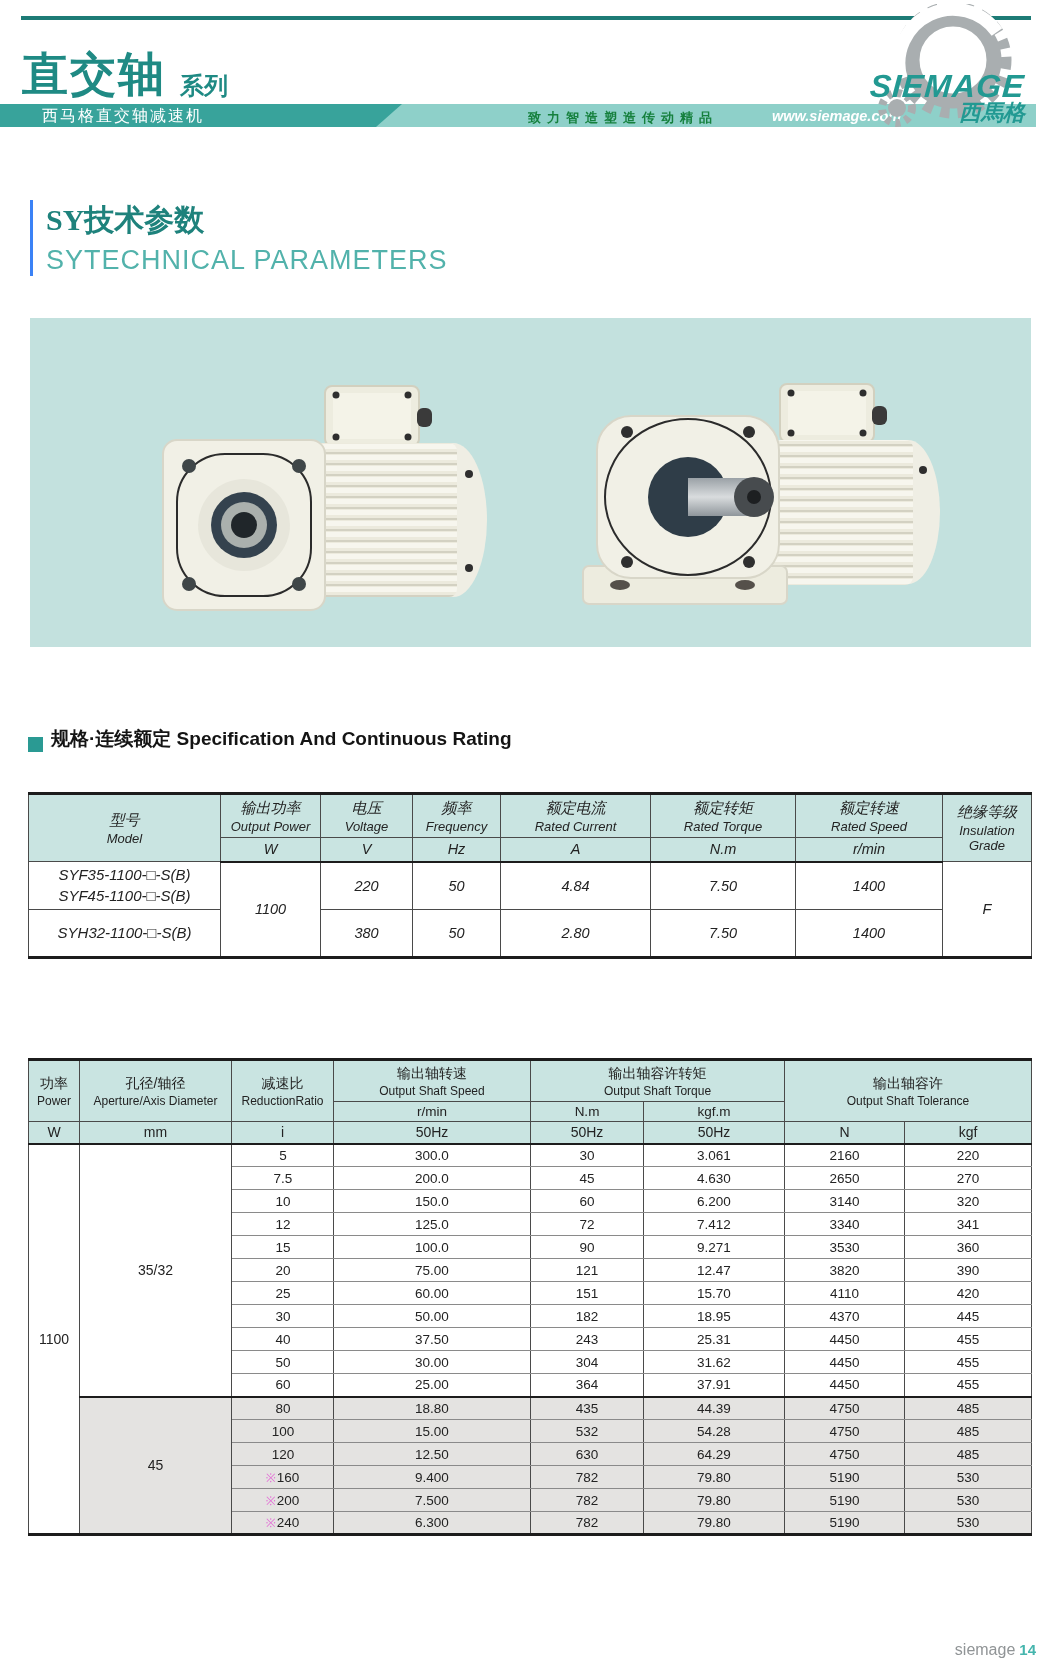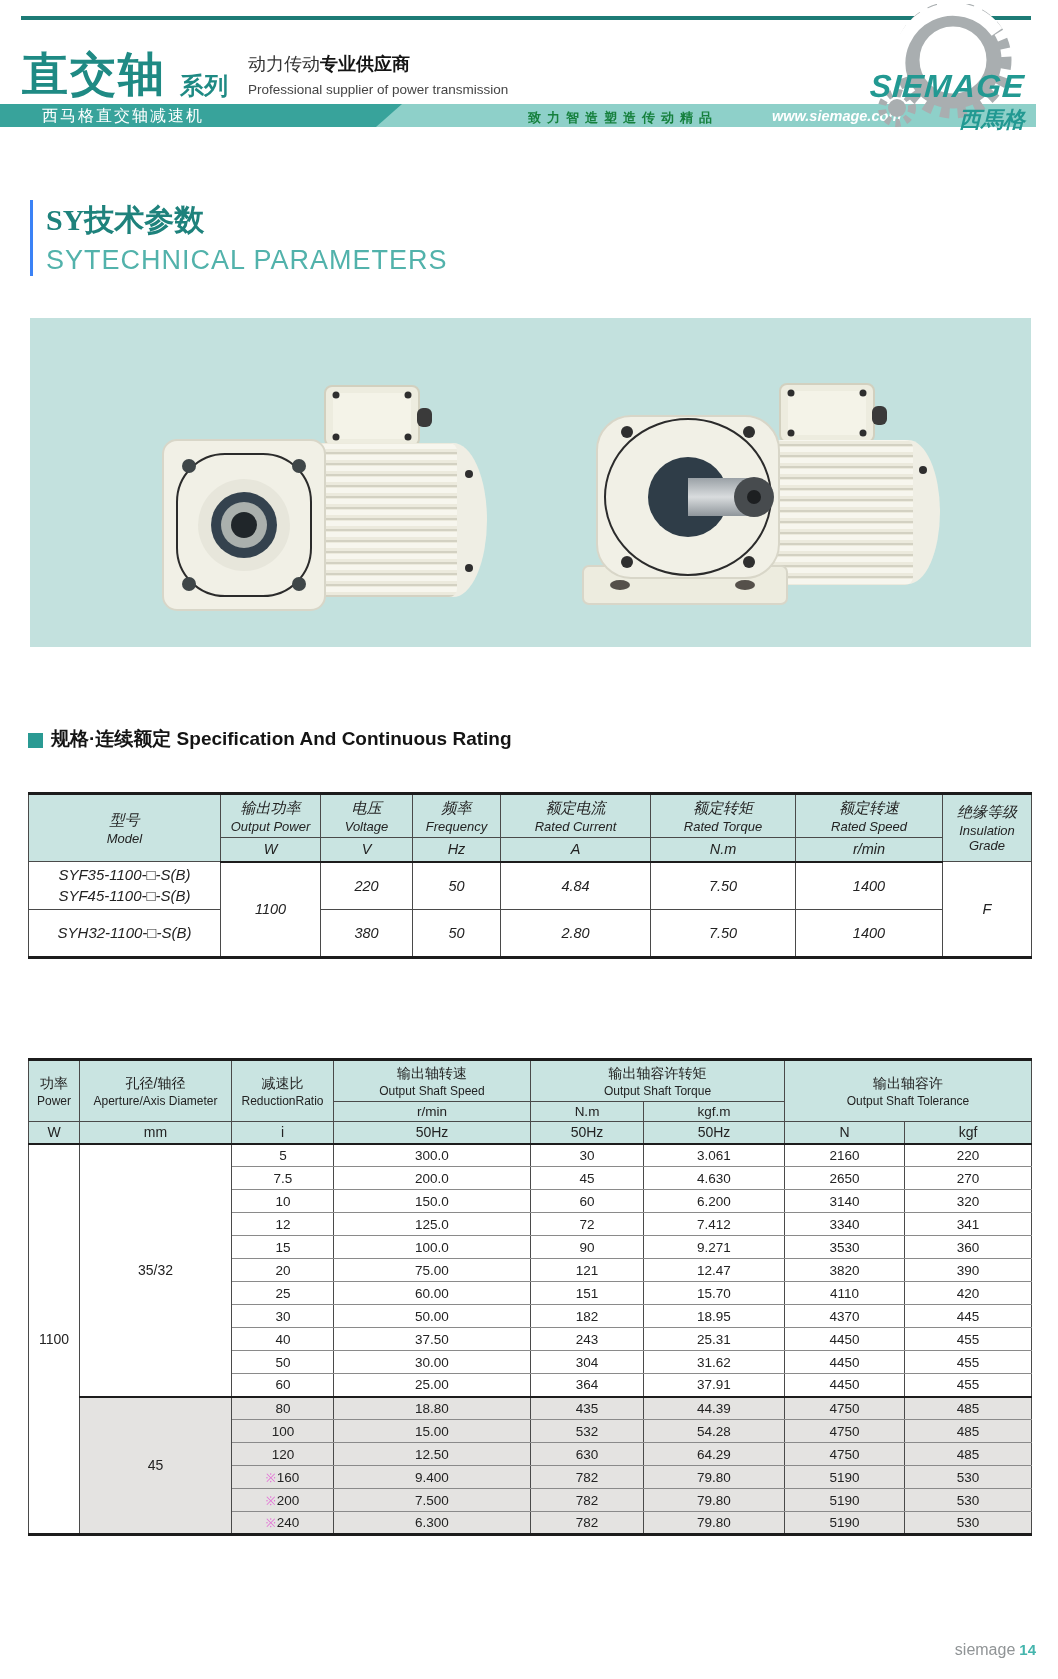--- a/index.html
+++ b/index.html
@@ -19,34 +19,34 @@
   .strip-light { position:absolute; left:370px; top:0; width:666px; height:23px; background:#8ed0c9; }
   .strip-dark { position:absolute; left:0; top:0; width:402px; height:23px; background:#38a39b;
                 clip-path:polygon(0 0,100% 0,calc(100% - 26px) 100%,0 100%); }
   .strip-product { position:absolute; left:42px; top:2px; color:#fff; font-size:16px; letter-spacing:2px; }
   .strip-slogan { position:absolute; left:528px; top:5px; color:#15803d; font-size:13px; font-weight:700; letter-spacing:6px; }
   .strip-url { position:absolute; left:748px; top:4px; color:#fff; font-size:14.5px; font-weight:800; font-style:italic;margin-left:24px; }
 
   .logo-wrap { position:absolute; left:845px; top:4px; width:200px; height:126px; }
   .logo-text { position:absolute; right:20px; top:64px; font-size:32px; font-weight:800; font-style:italic;
                color:#229992; letter-spacing:1px; transform:skewX(-4deg); }
-  .logo-cn { position:absolute; right:20px; top:101px; font-size:22px; font-weight:700; font-style:italic;
+  .logo-cn { position:absolute; right:20px; top:94px; font-size:22px; font-weight:700; font-style:italic;
              font-family:"Liberation Serif", serif; color:#229992; }
 
   
   .section-title { position:absolute; left:30px; top:200px; border-left:3px solid #3b82f6; padding-left:13px; }
   .section-title .cn { font-size:30px; font-weight:800; color:#1e827c; font-family:"Liberation Serif", serif; }
   .section-title .en { font-size:27px; color:#52b2ab; letter-spacing:1px; margin-top:4px; }
 
   
   .panel { position:absolute; left:30px; top:318px; width:1001px; height:329px; background:#c3e1de; }
   .motor { position:absolute; }
 
   
-  .spec-heading { position:absolute; left:28px; top:726px; display:flex; align-items:center; }
+  .spec-heading { position:absolute; left:28px; top:726px; display:flex; align-items:flex-end; }
   .spec-bullet { width:15px; height:15px; background:#2a9a93; margin:3px 8px 0 0; }
   .spec-text { font-size:19px; font-weight:800; color:#141414; }
 
   
   table { border-collapse:collapse; table-layout:fixed; width:1003px;
           border-top:3px solid #1c1c1c; border-bottom:3px solid #1c1c1c;
           border-left:1px solid #555; border-right:1px solid #555; }
   th, td { border:1px solid #4a4a4a; text-align:center; vertical-align:middle; color:#232323; }
   .hd { background:#c9e4e1; font-weight:400; }
   .hd .l1 { display:block; font-size:15px; }
@@ -78,24 +78,20 @@
   .footer .pg { color:#45b5ad; font-weight:700; font-size:15px; margin-left:4px; }
 </style>
 </head>
 <body>
 
 <div id="page">
 
   <div class="topline"></div>
   <div class="brand-cn">直交轴</div>
   <div class="brand-suffix">系列</div>
-  <div class="tagline">
-    <div class="cn"><span>动力传动</span><b>专业供应商</b></div>
-    <div class="en">Professional supplier of power transmission</div>
-  </div>
 
   <div class="strip">
     <div class="strip-light"></div>
     <div class="strip-dark"></div>
     <div class="strip-product">西马格直交轴减速机</div>
     <div class="strip-slogan">致力智造塑造传动精品</div>
     <div class="strip-url">www.siemage.com</div>
   </div>
 
   <div class="logo-wrap">

